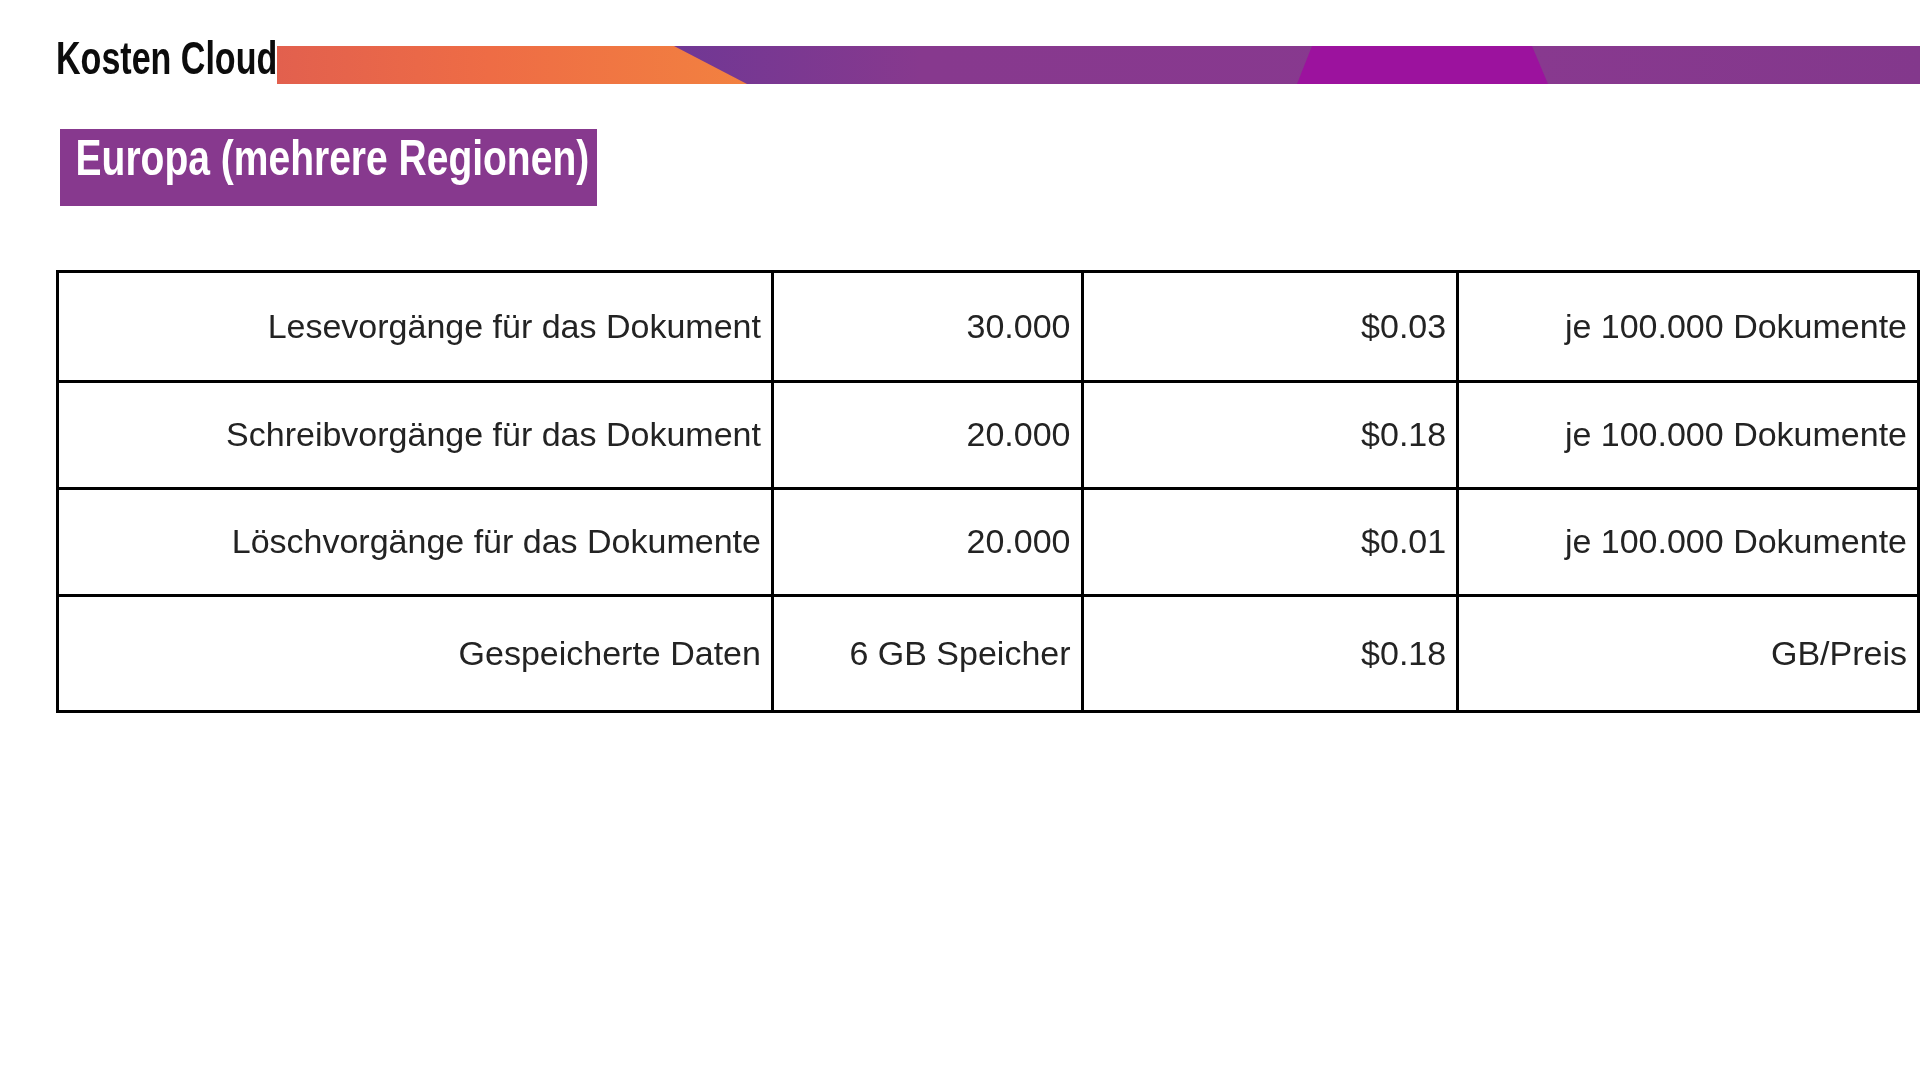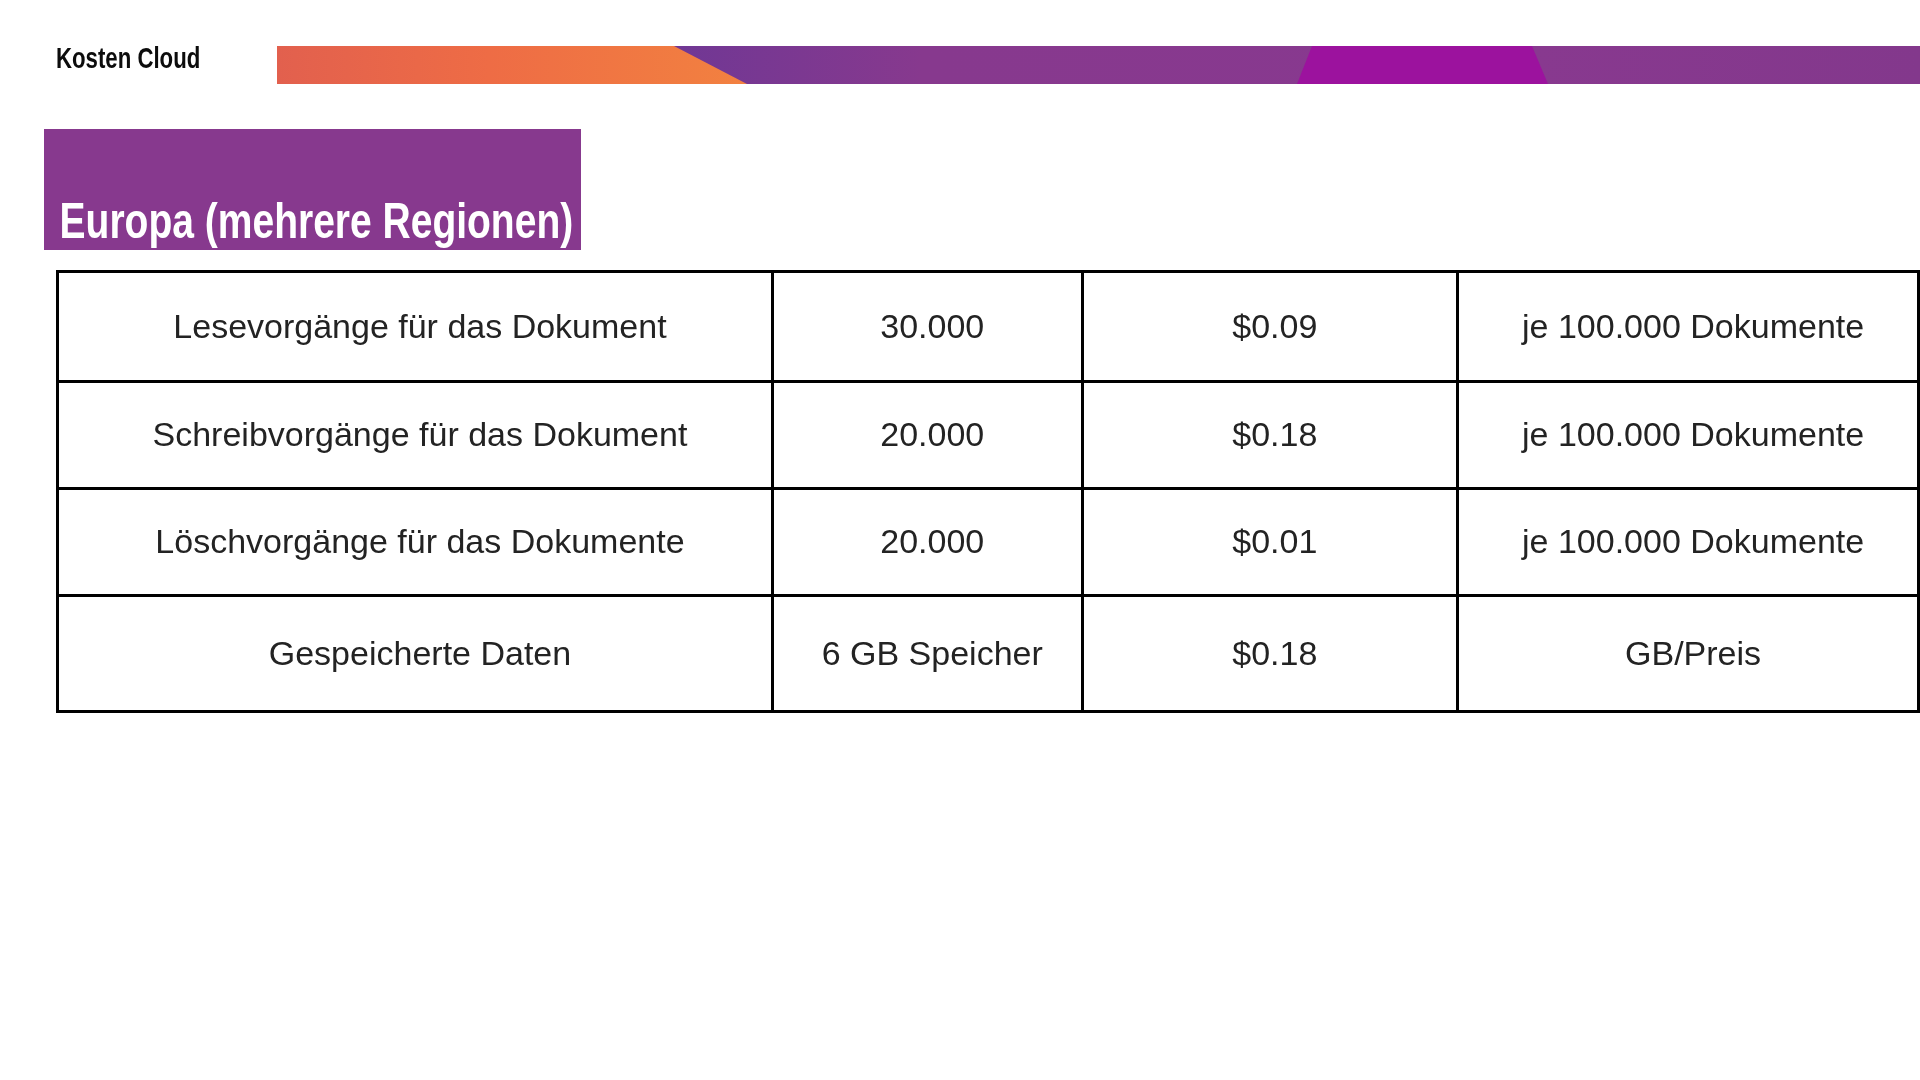--- a/index.html
+++ b/index.html
@@ -4,56 +4,56 @@
 <style>
   html,body{margin:0;padding:0;background:#ffffff;}
   body{
     width:1920px;height:1080px;position:relative;overflow:hidden;
     font-family:"Liberation Sans",sans-serif;color:#1d1d1d;
     -webkit-font-smoothing:antialiased;
   }
   
   .page-title{
     position:absolute;left:56px;top:28px;height:60px;
-    font-size:30px;font-weight:700;color:#0c0c0c;
+    font-size:46px;font-weight:700;color:#0c0c0c;
     display:flex;align-items:center;white-space:nowrap;
   }
   .page-title .squeeze{display:inline-block;transform:scaleX(0.74);transform-origin:0 50%;letter-spacing:0px;}
   .top-bar{position:absolute;left:0;top:46px;width:1920px;height:38px;}
   .top-bar .purple-part{
     position:absolute;left:640px;top:0;right:0;height:38px;
     background:linear-gradient(90deg,#6d3795 0%,#87398e 22%,#88398f 70%,#83388c 100%);
   }
   .top-bar .magenta-part{
     position:absolute;left:1297px;top:0;width:251px;height:38px;
     background:#9c129e;
     clip-path:polygon(15px 0,235px 0,251px 100%,0 100%);
   }
   .top-bar .orange-part{
     position:absolute;left:277px;top:0;width:470px;height:38px;
     background:linear-gradient(90deg,#e2604e 0%,#ee6c45 45%,#f28140 100%);
     clip-path:polygon(0 0,397px 0,470px 100%,0 100%);
   }
   
   .region-banner{
-    position:absolute;left:44px;top:129px;width:537px;height:121px;
-    display:flex;align-items:flex-end;
+    position:absolute;left:60px;top:129px;width:537px;height:77px;
+    display:flex;align-items:flex-start;
   }
   .region-banner .banner-text{
     padding-left:20px;color:#ffffff;font-size:50px;font-weight:700;white-space:nowrap;
     display:inline-block;transform:scaleX(0.78);transform-origin:0 50%;
   }
   
   .pricing-table{
     position:absolute;left:56px;top:270px;
     border-collapse:collapse;table-layout:fixed;
   }
   .pricing-table td{
     border:3px solid #000000;
-    vertical-align:middle;text-align:center;
+    vertical-align:middle;text-align:right;
     padding:0 10px 1px 20px;
     font-size:34px;color:#232323;
     background:#ffffff;overflow:hidden;
   }
   .col-item{width:704px;}
   .col-quota{width:284px;}
   .col-price{width:356px;}
   .col-unit{width:441px;}
   .row-data-1{height:110px;}
   .row-header{height:232px;}
@@ -81,21 +81,21 @@
 
 <div class="region-banner" style="background:#87398e;">
   <span class="banner-text">Europa (mehrere Regionen)</span>
 </div>
 
 <table class="pricing-table">
   <tbody>
     <tr class="row-data-1">
       <td class="col-item">Lesevorgänge für das Dokument</td>
       <td class="col-quota">30.000</td>
-      <td class="col-price">$0.09</td>
+      <td class="col-price">$0.03</td>
       <td class="col-unit">je 100.000 Dokumente</td>
     </tr>
     <tr class="row-data">
       <td class="col-item">Schreibvorgänge für das Dokument</td>
       <td class="col-quota">20.000</td>
       <td class="col-price">$0.18</td>
       <td class="col-unit">je 100.000 Dokumente</td>
     </tr>
     <tr class="row-data">
       <td class="col-item">Löschvorgänge für das Dokumente</td>

